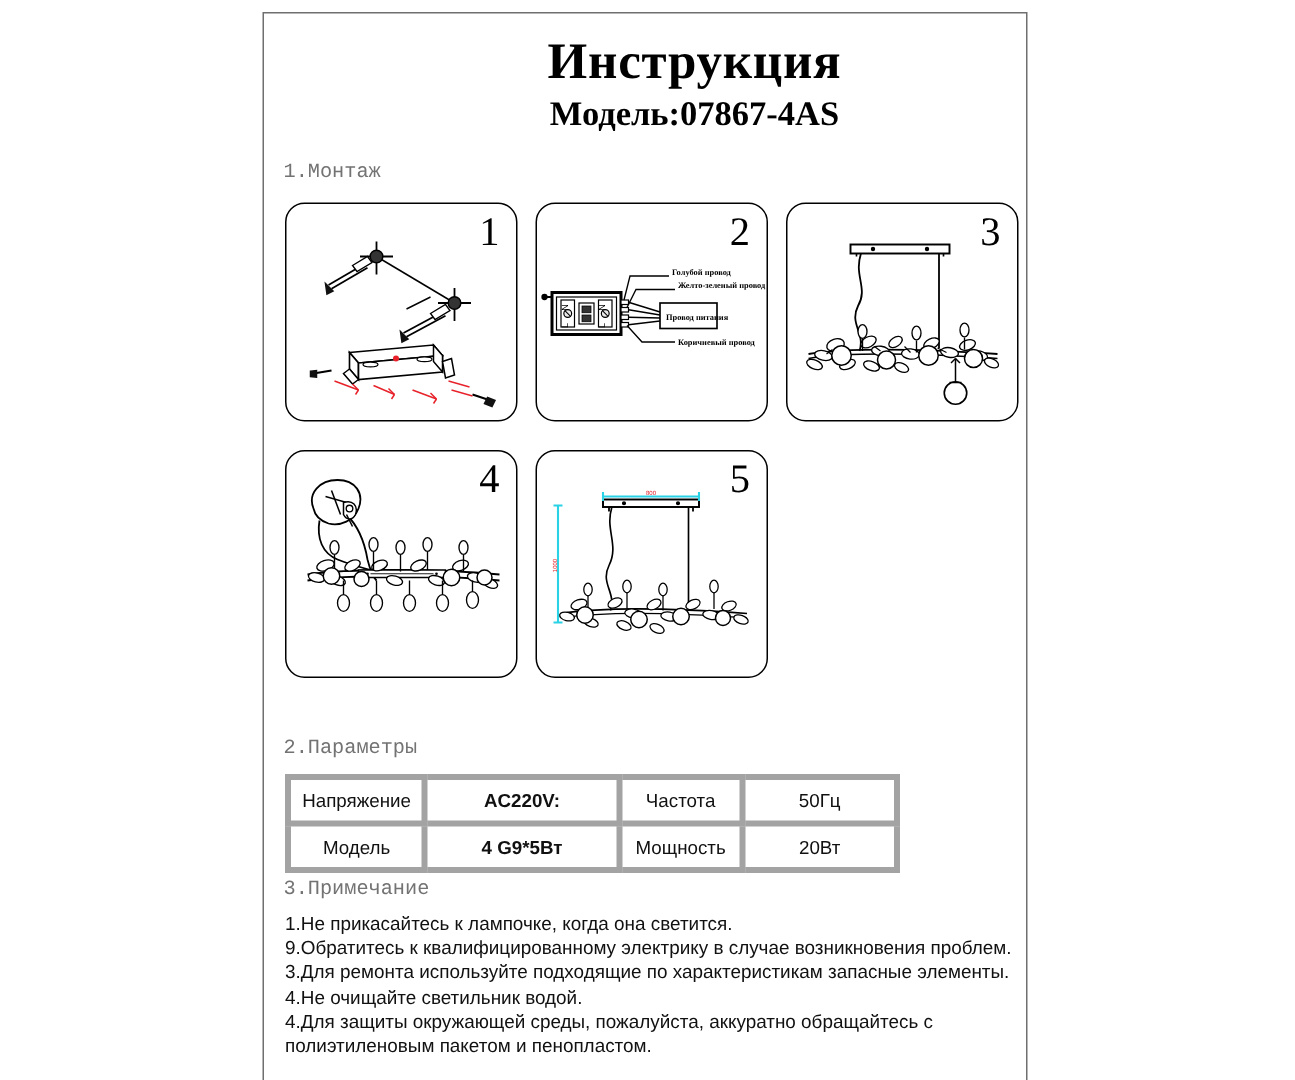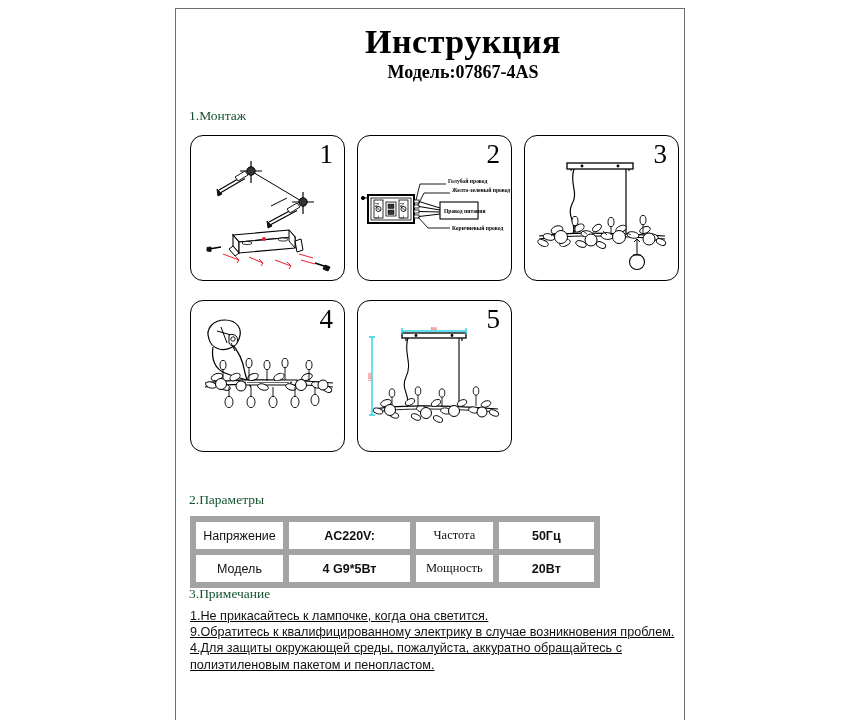--- a/index.html
+++ b/index.html
@@ -41,32 +41,32 @@
     font-weight: bold;
     font-size: 34px;
     letter-spacing: 0.5px;
     line-height: 1.05;
     margin: 0;
     padding-left: 10px;
   }
   #doc-model {
     font-family: "Liberation Serif", serif;
     font-weight: bold;
-    font-size: 18px;
+    font-size: 23px;
     line-height: 1.1;
     margin: 3px 0 0 0;
     padding-left: 10px;
   }
 
   
   .section-heading {
     position: absolute;
     font-size: 13.5px;
-    font-family: Liberation Serif, serif;
-    color: #14532d;
+    font-family: Liberation Mono, monospace;
+    color: #737373;
     white-space: nowrap;
   }
   #sec-montazh { left: 189px; top: 108px; }
   #sec-parametry { left: 189px; top: 492px; }
   #sec-primechanie { left: 189px; top: 586px; }
 
   
   .panel {
     position: absolute;
     border: 1.6px solid #000;
@@ -95,39 +95,38 @@
   
   #params-table {
     position: absolute;
     left: 190px;
     top: 516px;
     width: 410px;
     border-collapse: collapse;
     font-size: 12.5px;
   }
   #params-table td {
-    border: 6px solid #a3a3a3;
+    border: 4px solid #a3a3a3;
     text-align: center;
     padding: 5px 4px;
     height: 17px;
     color: #111;
     white-space: nowrap;
   }
   #params-table td.c0 { width: 82px; }
   #params-table td.c1 { width: 140px; font-weight: bold; }
-  #params-table td.c2 { width: 74px; font-family: Liberation Serif, serif; }
-  #params-table td.c3 { width: 114px; font-weight: bold; }
+  #params-table td.c2 { width: 74px; }
+  #params-table td.c3 { width: 114px; }
 
   
   #notes {
     position: absolute;
     left: 190px;
     top: 608px;
     width: 490px;
-    text-decoration: underline;
   }
   .note-line {
     font-size: 12.6px;
     line-height: 16.2px;
     color: #111;
     white-space: pre-wrap;
   }
 </style>
 </head>
 <body>
@@ -493,15 +492,17 @@
       <td class="c3">20Вт</td>
     </tr>
   </tbody>
 </table>
 
 <div class="section-heading" id="sec-primechanie">3.Примечание</div>
 
 <div id="notes">
   <div class="note-line">1.Не прикасайтесь к лампочке, когда она светится.</div>
   <div class="note-line">9.Обратитесь к квалифицированному электрику в случае возникновения проблем.</div>
+  <div class="note-line">3.Для ремонта используйте подходящие по характеристикам запасные элементы.</div>
+  <div class="note-line">4.Не очищайте светильник водой.</div>
   <div class="note-line">4.Для защиты окружающей среды, пожалуйста, аккуратно обращайтесь с</div>
   <div class="note-line">полиэтиленовым пакетом и пенопластом.</div>
 </div>
 
 </body></html>

